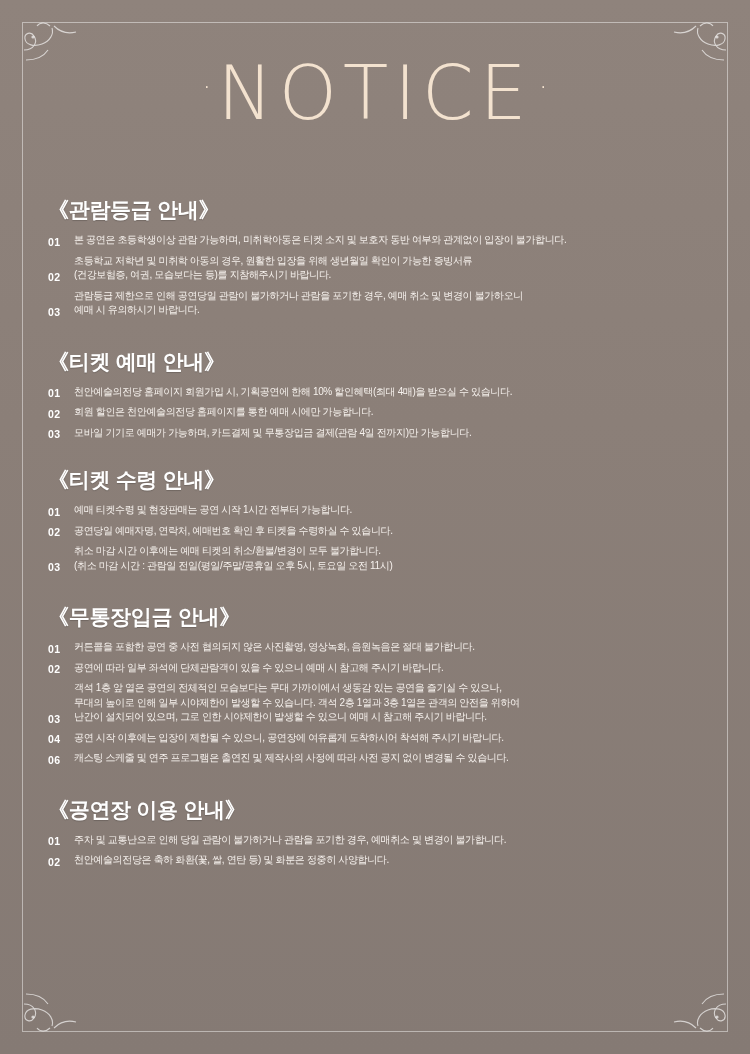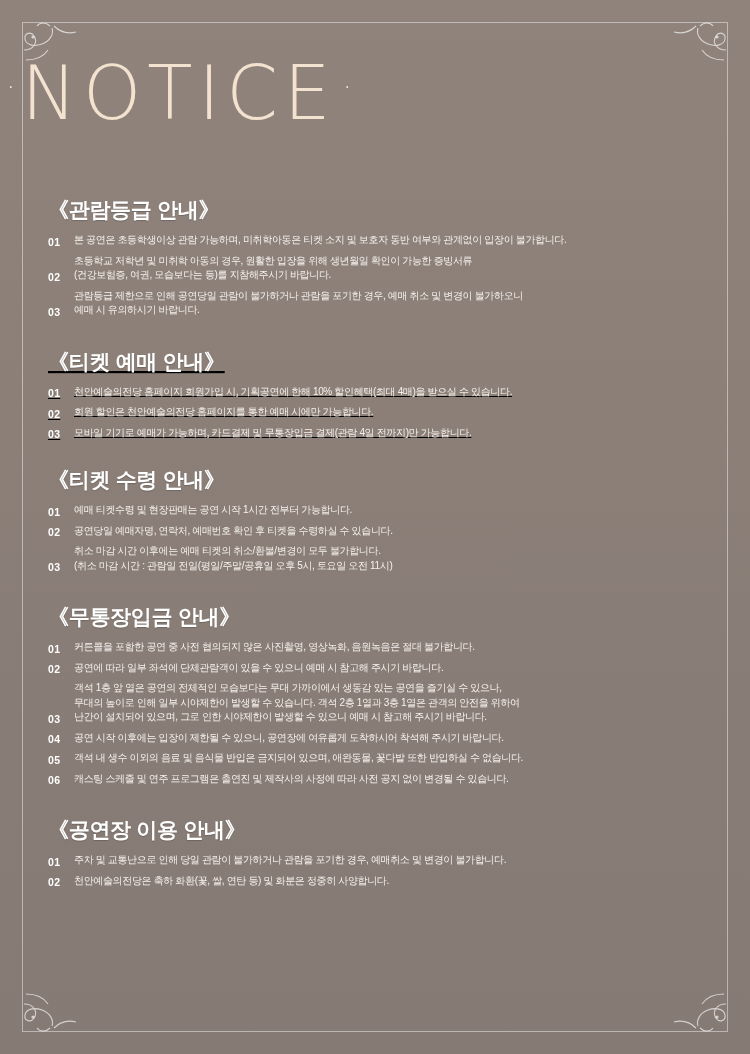--- a/index.html
+++ b/index.html
@@ -40,21 +40,21 @@
   .corner.tl { left: 20px; top: 20px; }
   .corner.tr { right: 20px; top: 20px; transform: scaleX(-1); }
   .corner.bl { left: 20px; bottom: 20px; transform: scaleY(-1); }
   .corner.br { right: 20px; bottom: 20px; transform: scale(-1,-1); }
 
   .title-wrap {
     position: absolute;
     top: 56px;
     left: 0;
     width: 100%;
-    text-align: left;
+    text-align: center;
   }
   .title {
     display: inline-block;
     font-family: "DejaVu Sans", sans-serif;
     font-size: 74px;
     letter-spacing: 6px;
     color: #f3e2cf;
     font-weight: 300;
     line-height: 1;
   }
@@ -98,21 +98,21 @@
   }
   .txt {
     flex: 1 1 auto;
     color: #f7f2ee;
     font-size: 10px;
     line-height: 1.45;
     letter-spacing: -0.35px;
     white-space: pre-line;
   }
   .gap-lg { margin-bottom: 30px; }
-  .gap-md { margin-bottom: 26px; text-decoration: underline; }
+  .gap-md { margin-bottom: 26px; }
 </style>
 </head>
 <body>
 
 <div class="page">
 
   <div class="border-frame"></div>
 
   <div class="corner tl">
     <svg viewBox="0 0 70 60" fill="none" stroke="currentColor" stroke-width="1.1">
@@ -220,24 +220,20 @@
           <div class="num">03</div>
           <div class="txt">객석 1층 앞 열은 공연의 전체적인 모습보다는 무대 가까이에서 생동감 있는 공연을 즐기실 수 있으나,
 무대의 높이로 인해 일부 시야제한이 발생할 수 있습니다. 객석 2층 1열과 3층 1열은 관객의 안전을 위하여
 난간이 설치되어 있으며, 그로 인한 시야제한이 발생할 수 있으니 예매 시 참고해 주시기 바랍니다.</div>
         </div>
         <div class="row">
           <div class="num">04</div>
           <div class="txt">공연 시작 이후에는 입장이 제한될 수 있으니, 공연장에 여유롭게 도착하시어 착석해 주시기 바랍니다.</div>
         </div>
         <div class="row">
-          <div class="num">05</div>
-          <div class="txt">객석 내 생수 이외의 음료 및 음식물 반입은 금지되어 있으며, 애완동물, 꽃다발 또한 반입하실 수 없습니다.</div>
-        </div>
-        <div class="row">
           <div class="num">06</div>
           <div class="txt">캐스팅 스케줄 및 연주 프로그램은 출연진 및 제작사의 사정에 따라 사전 공지 없이 변경될 수 있습니다.</div>
         </div>
       </div>
       <div class="section">
         <div class="section-title">《공연장 이용 안내》</div>
         <div class="row">
           <div class="num">01</div>
           <div class="txt">주차 및 교통난으로 인해 당일 관람이 불가하거나 관람을 포기한 경우, 예매취소 및 변경이 불가합니다.</div>
         </div>

